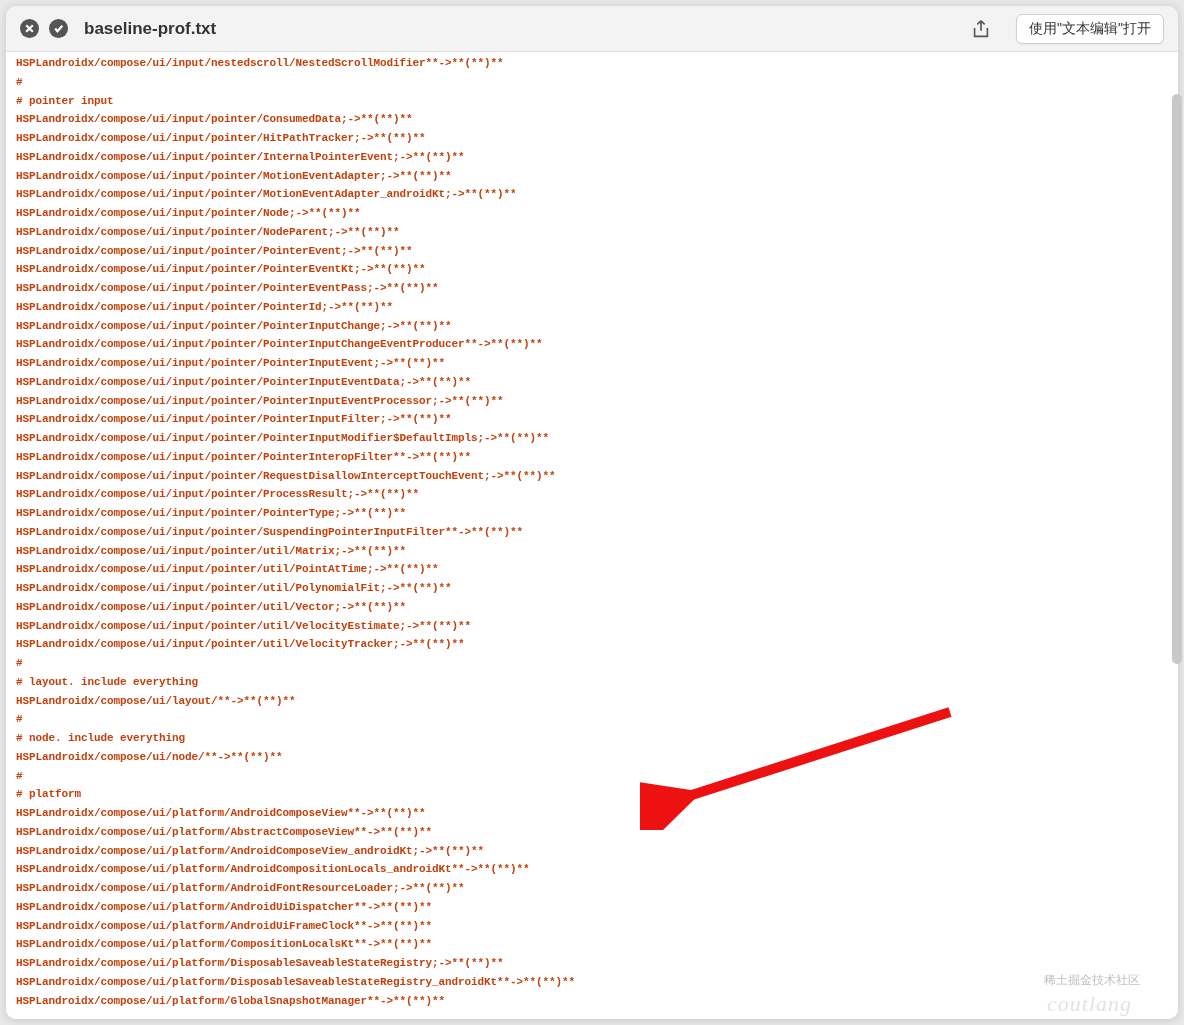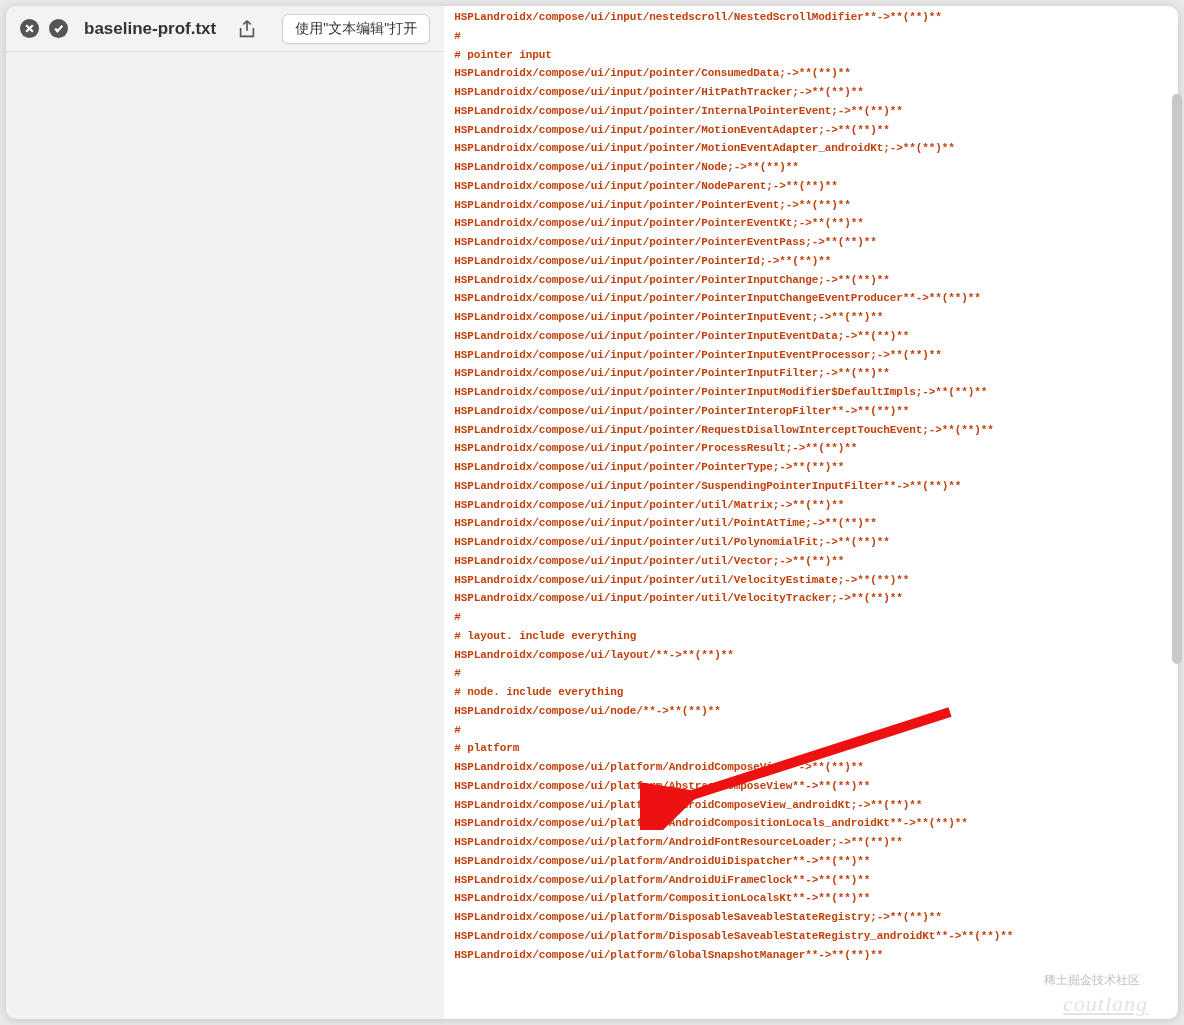--- a/index.html
+++ b/index.html
@@ -14,21 +14,21 @@
   .window {
     position: absolute;
     left: 6px;
     top: 6px;
     right: 6px;
     bottom: 6px;
     background: #f2f2f2;
     border-radius: 10px;
     box-shadow: 0 1px 8px rgba(0,0,0,0.15);
     display: flex;
-    flex-direction: row;
+    flex-direction: column;
     overflow: hidden;
   }
   .titlebar {
     height: 46px;
     background: #f3f3f3;
     display: flex;
     align-items: center;
     padding: 0 14px;
     border-bottom: 1px solid #e0e0e0;
     gap: 10px;
@@ -112,31 +112,30 @@
     position: absolute;
     right: 44px;
     bottom: 36px;
     color: #bfbfbf;
     font-size: 12px;
     font-weight: 400;
     pointer-events: none;
   }
   .watermark2 {
     position: absolute;
-    right: 36px;
+    right: 52px;
     bottom: 8px;
     color: #cccccc;
     font-size: 22px;
     font-family: Georgia, serif;
     font-style: italic;
     font-weight: 400;
     letter-spacing: 1px;
     opacity: 0.55;
     pointer-events: none;
-    text-decoration: underline;
   }
 </style>
 </head>
 <body>
 
 <div class="window">
   <div class="titlebar">
     <div class="btn-circle">
       <svg viewBox="0 0 10 10" stroke="#fff" stroke-width="2" fill="none">
           <path d="M2 2 L8 8 M8 2 L2 8"></path>

